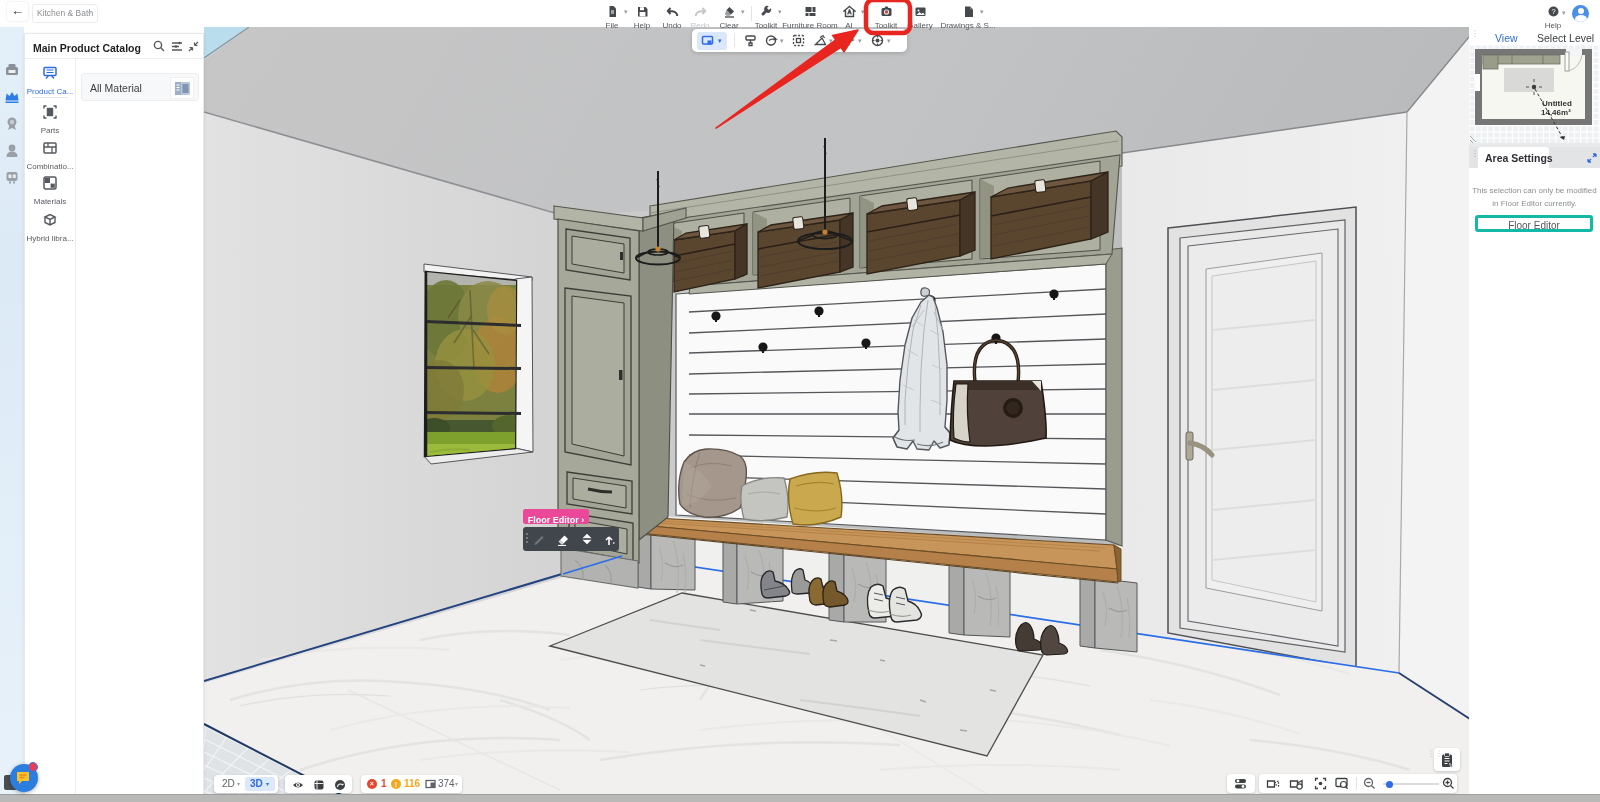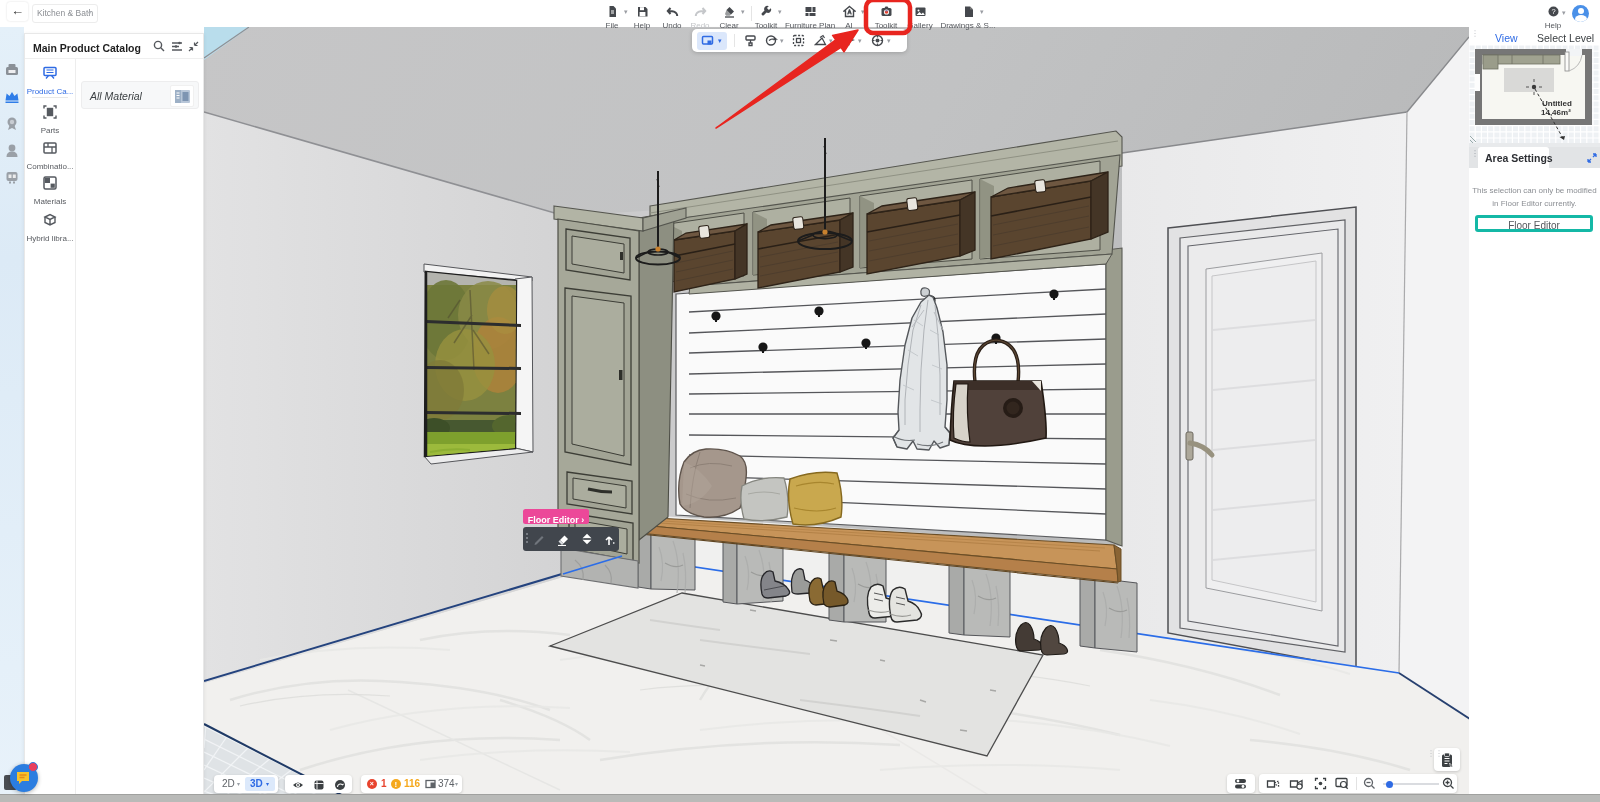--- a/index.html
+++ b/index.html
@@ -347,21 +347,21 @@
         </svg>
 <span class="lab">Toolkit</span></div>
 <div class="caret" style="left:778px;top:8px;">▾</div>
 <div class="tbi" style="left:777px;width:66px;">
 <svg class="icon12" viewBox="0 0 13 13" style="width:13px;height:13px;">
           <rect x="1.5" y="2" width="6" height="5" fill="#45484d"></rect>
           <rect x="8.5" y="2" width="3" height="5" fill="#45484d"></rect>
           <rect x="1.5" y="8" width="3" height="3" fill="#45484d"></rect>
           <rect x="5.5" y="8" width="6" height="3" fill="#45484d"></rect>
         </svg>
-<span class="lab">Furniture Plan</span></div>
+<span class="lab">Furniture Room</span></div>
 <div class="tbi" style="left:816px;width:66px;">
 <svg class="icon12" viewBox="0 0 13 13" style="width:13px;height:13px;">
           <path d="M6.5 1.5 L12 6 L10.5 6 L10.5 11.5 L2.5 11.5 L2.5 6 L1 6 Z" fill="none" stroke="#45484d" stroke-width="1.4"></path>
           <path d="M6.5 4.5 L8.3 9.5 M6.5 4.5 L4.7 9.5 M5.4 7.8 L7.6 7.8" stroke="#45484d" stroke-width="1.2" fill="none"></path>
         </svg>
 <span class="lab">AI</span></div>
 <div class="caret" style="left:861px;top:8px;">▾</div>
 <div class="tbi" style="left:853px;width:66px;">
 <svg class="icon12" viewBox="0 0 13 13" style="width:13px;height:13px;">
           <rect x="1.5" y="3" width="10" height="8" rx="1.5" fill="#45484d"></rect>
@@ -507,21 +507,21 @@
         </svg>
 <span class="nlab">Materials</span></div>
 <div class="lnav" style="top:178px;">
 <svg width="16" height="16" viewBox="0 0 16 16">
           <path d="M3 5 L8 2.5 L13 5 L8 7.5 Z" fill="none" stroke="#565a60" stroke-width="1.4"></path>
           <path d="M3 5 v5.5 L8 13 L13 10.5 V5 M8 7.5 V13" fill="none" stroke="#565a60" stroke-width="1.4"></path>
         </svg>
 <span class="nlab">Hybrid libra...</span></div>
 <div class="abs" style="left:7px;top:63px;width:36px;height:1px;background:#e8e8e8;"></div>
 <div id="navline"></div>
-<div class="abs" style="left:56px;top:47px;width:118px;height:28px;background:#f7f8f9;border:1px solid #ededee;border-radius:3px;font-style:italic;">
+<div class="abs" style="left:56px;top:39px;width:118px;height:28px;background:#f7f8f9;border:1px solid #ededee;border-radius:3px;">
 <span class="abs" style="left:8px;top:8px;font-size:10.5px;color:#3c4043;">All Material</span>
 <div class="abs" style="left:88px;top:3px;width:24px;height:22px;background:#fff;border:1px solid #f0f0f0;border-radius:2px;">
 <svg class="abs" style="left:3px;top:3px;" width="17" height="15" viewBox="0 0 17 15">
             <rect x="1" y="1" width="15" height="13" rx="1" fill="#b8c6d8"></rect>
             <rect x="1" y="1" width="6" height="13" fill="#9db0c6"></rect>
             <rect x="8.5" y="3" width="6" height="9" fill="#7e95b2"></rect>
             <path d="M2.5 4h3 M2.5 6.5h3 M2.5 9h3" stroke="#fff" stroke-width="1"></path>
           </svg>
 </div>
       </div>

